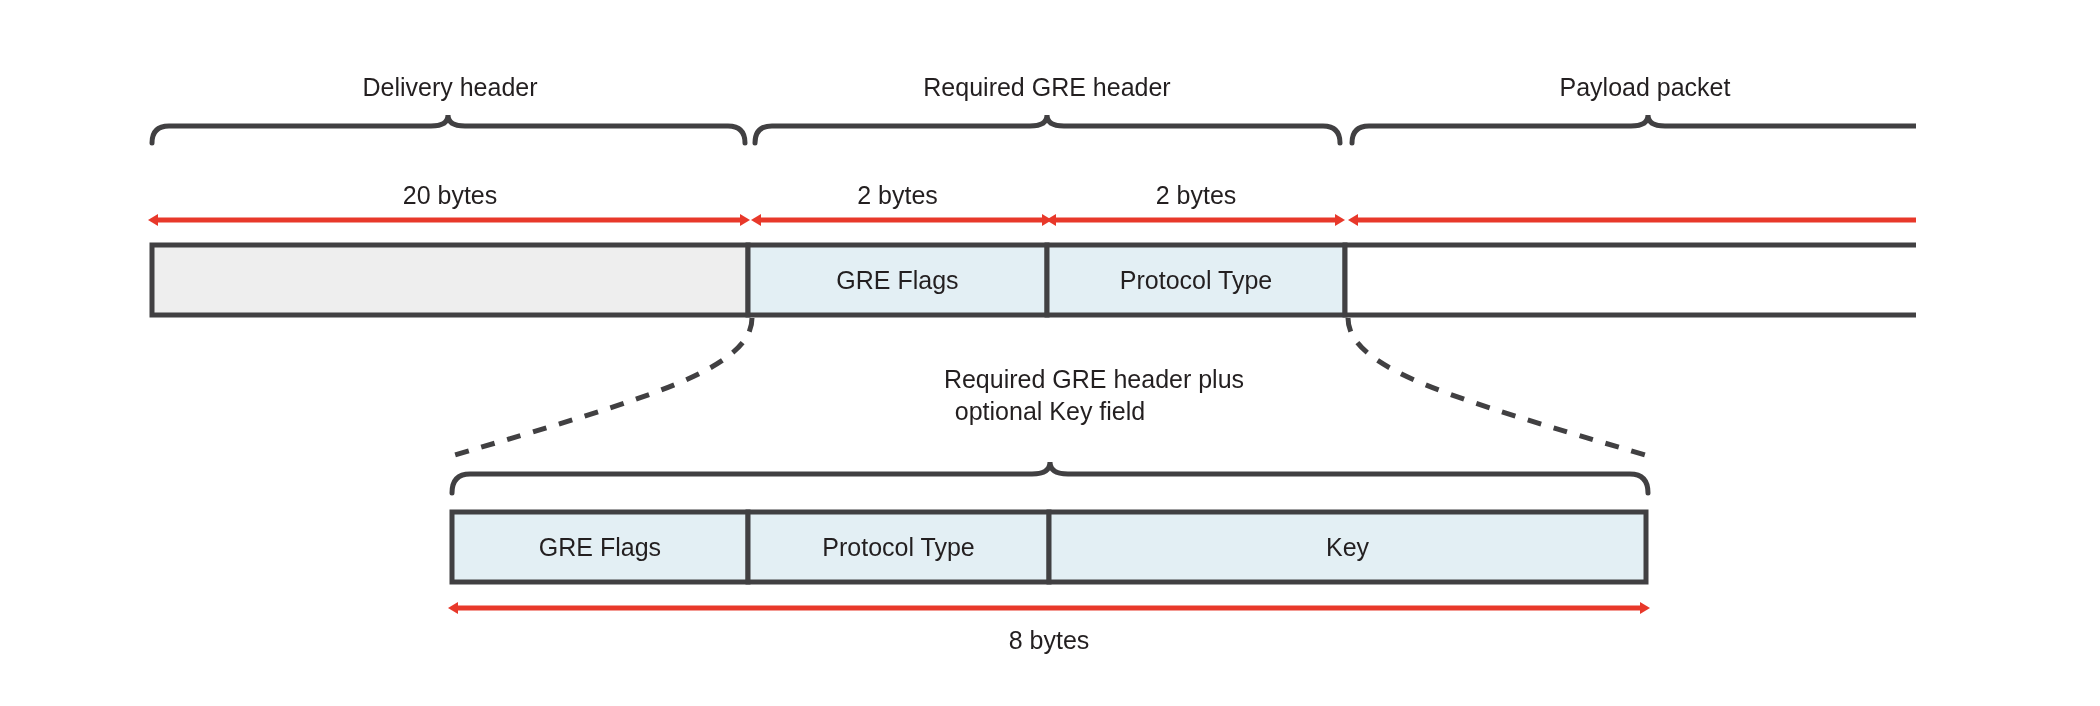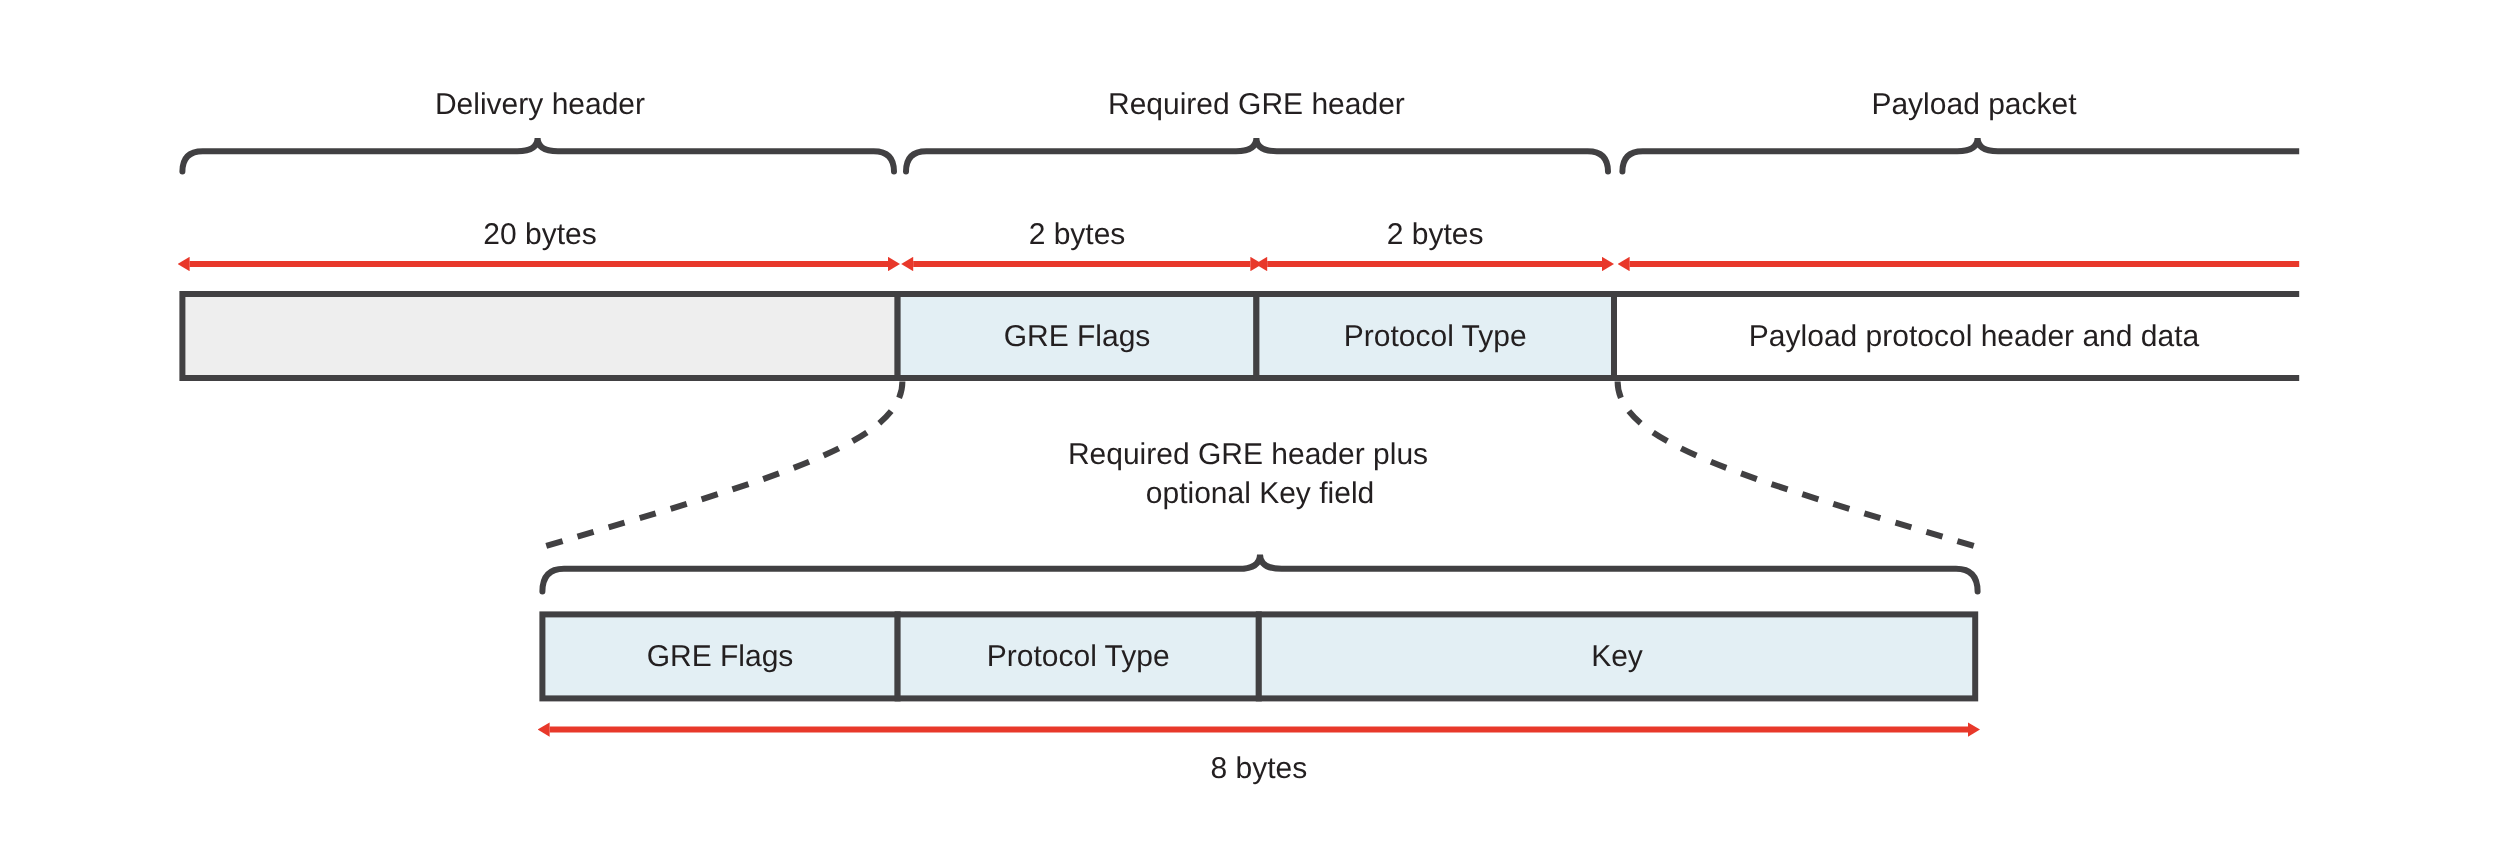--- a/index.html
+++ b/index.html
@@ -115,23 +115,22 @@
   <div class="lbl" style="left:152px; top:72px; width:596px;">Delivery header</div>
   <div class="lbl" style="left:1345px; top:72px; width:600px;">Payload packet</div>
   <div class="lbl" style="left:748px; top:72px; width:598px;">Required GRE header</div>
 
   <div class="lbl" style="left:152px; top:180px; width:596px;">20 bytes</div>
   <div class="lbl" style="left:748px; top:180px; width:299px;">2 bytes</div>
   <div class="lbl" style="left:1047px; top:180px; width:298px;">2 bytes</div>
 
   <div class="cell-label" style="left:748px; top:245px; width:299px; height:70px;">GRE Flags</div>
   <div class="cell-label" style="left:1047px; top:245px; width:298px; height:70px;">Protocol Type</div>
-  <div class="cell-label" style="left:1345px; top:245px; width:600px; height:70px;">Payload protocol header and data</div>
 
-  <div class="lbl" style="left:740px; top:364px; width:600px;">Required GRE header plus</div>
+  <div class="lbl" style="left:794px; top:364px; width:600px;">Required GRE header plus</div>
   <div class="lbl" style="left:750px; top:396px; width:600px;">optional Key field</div>
 
   <div class="cell-label" style="left:452px; top:512px; width:296px; height:70px;">GRE Flags</div>
   <div class="cell-label" style="left:748px; top:512px; width:301px; height:70px;">Protocol Type</div>
   <div class="cell-label" style="left:1049px; top:512px; width:597px; height:70px;">Key</div>
 
   <div class="lbl" style="left:452px; top:625px; width:1194px;">8 bytes</div>
 
   <div class="watermark" style="left:1980px; top:690px;">g041432</div>
 

